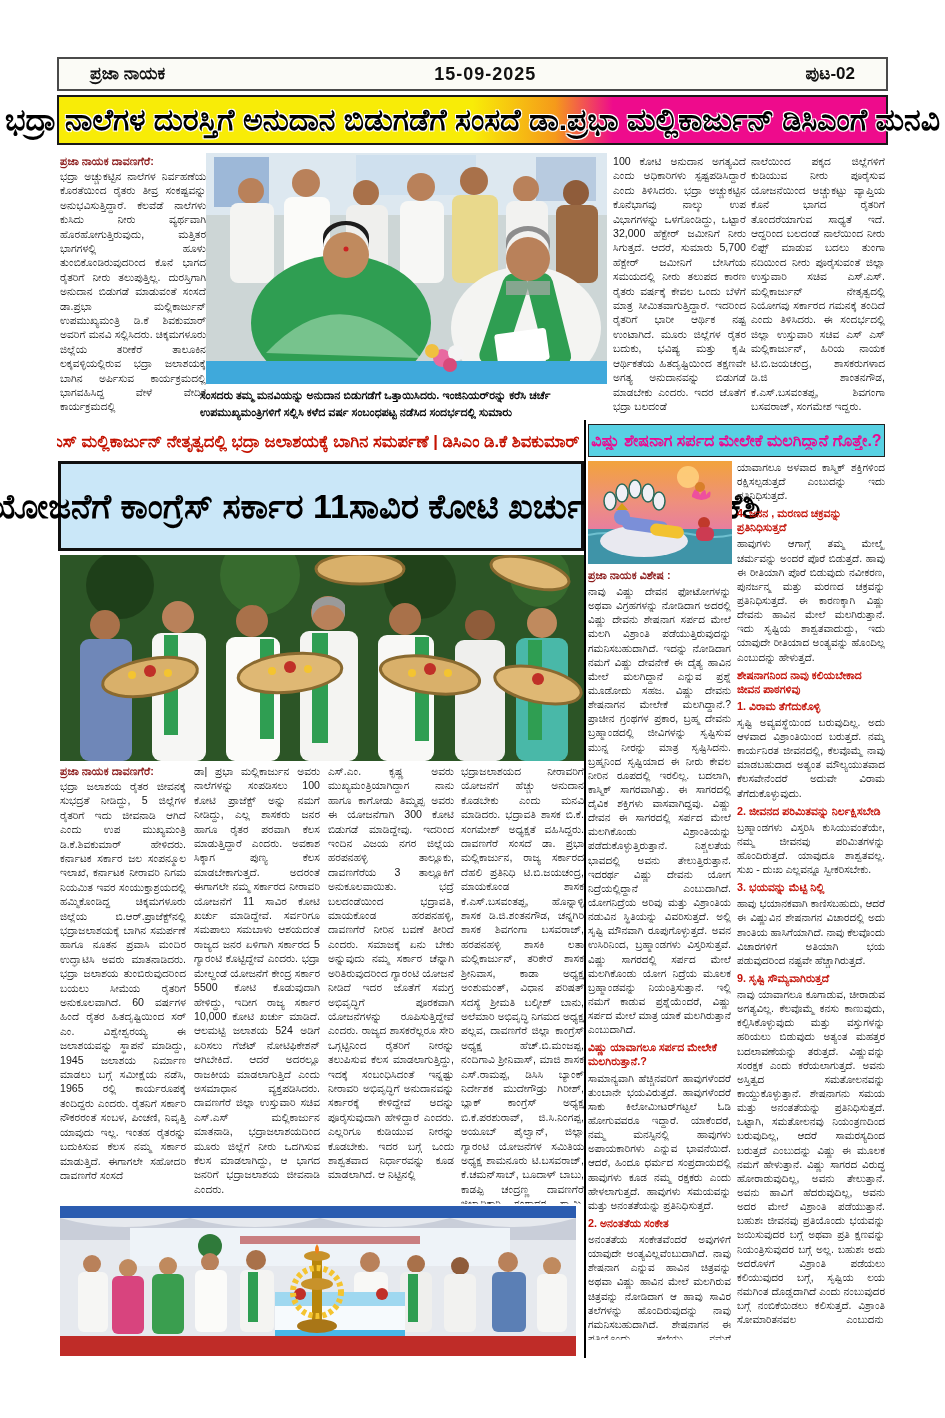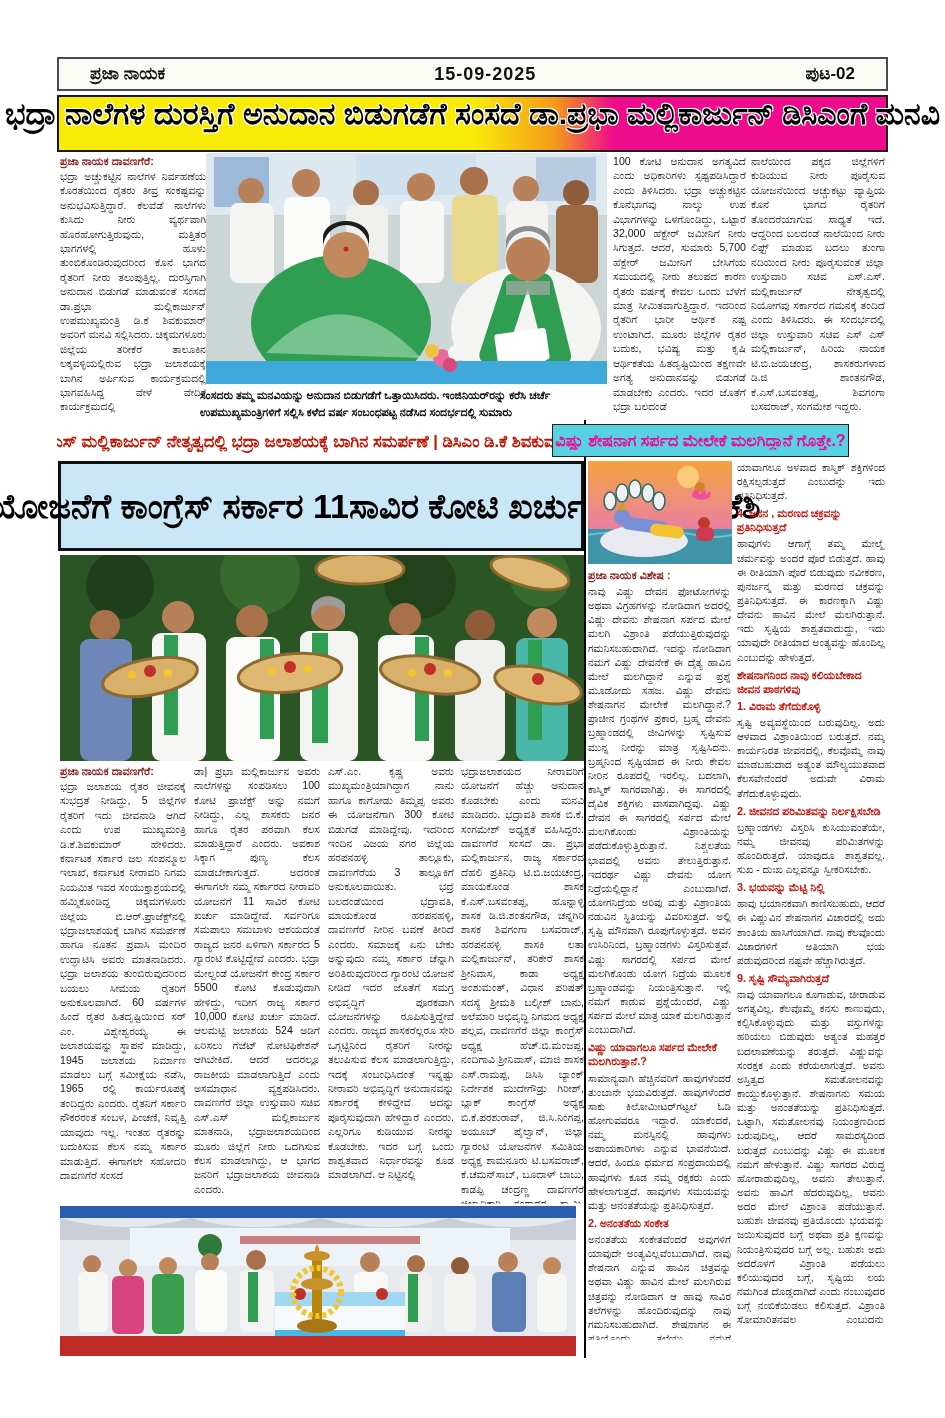--- a/index.html
+++ b/index.html
@@ -5,36 +5,36 @@
   html,body{margin:0;padding:0;background:#ffffff;}
   .page{position:relative;width:945px;height:1418px;background:#ffffff;
         font-family:"Liberation Sans","DejaVu Sans",sans-serif;overflow:hidden;}
   .abs{position:absolute;}
   
   .masthead-box{left:57px;top:57px;width:831px;height:34px;border:2px solid #4a4a4a;
     background:#fbfbf6;box-sizing:border-box;display:flex;align-items:center;
     justify-content:space-between;padding:0 31px;font-weight:bold;font-size:17px;color:#111;}
   .masthead-date{font-size:18px;letter-spacing:1px;}
   
-  .banner{left:57px;top:95px;width:831px;height:57px;box-sizing:border-box;border:2px solid #1a1a1a;
+  .banner{left:57px;top:95px;width:831px;height:50px;box-sizing:border-box;border:2px solid #1a1a1a;
     background:linear-gradient(90deg,#f8ec07 0%,#f8ec07 50%,#f59a1a 60%,#ee0b8c 67%,#ee0b8c 100%);
-    display:flex;align-items:flex-start;justify-content:center;}
+    display:flex;align-items:center;justify-content:center;}
   .banner span{font-size:30px;font-weight:bold;color:#000;white-space:nowrap;
     text-shadow:1px 1px 0 #fff,-1px -1px 0 #fff,1px -1px 0 #fff,-1px 1px 0 #fff;}
   
   .body-txt{font-size:10.6px;line-height:1.36;text-align:justify;color:#151515;overflow:hidden;}
   .dateline{display:block;color:#8b1a1a;font-weight:bold;font-size:11px;}
   .caption{font-weight:bold;font-size:11px;line-height:1.5;color:#000;overflow:hidden;}
   .kicker{left:57px;top:424px;width:527px;height:34px;display:flex;align-items:center;justify-content:center;
     color:#c41200;font-weight:bold;font-size:16.5px;white-space:nowrap;overflow:hidden;}
   .h2box{left:58px;top:461px;width:526px;height:90px;box-sizing:border-box;border:3px solid #101010;
     background:#cae7f8;display:flex;flex-direction:row;align-items:center;justify-content:center;}
   .h2box span{font-size:34px;font-weight:bold;color:#000;line-height:1.18;white-space:nowrap;}
   .vrule{left:584px;top:420px;width:2px;height:938px;background:#000;}
-  .vhead{left:552px;top:424px;width:297px;height:33px;box-sizing:border-box;border:1px solid #222;
+  .vhead{left:588px;top:424px;width:297px;height:33px;box-sizing:border-box;border:1px solid #222;
     background:#58d1e3;display:flex;align-items:center;justify-content:center;}
   .vhead span{color:#ee0790;font-weight:bold;font-size:16px;white-space:nowrap;overflow:hidden;}
   .fsub{display:block;color:#c41208;font-weight:bold;text-align:left;font-size:10.8px;
     line-height:1.3;margin:3px 0;}
   .flabel{display:block;color:#8b1a1a;font-weight:bold;font-size:11px;margin-bottom:2px;}
   .photo{overflow:hidden;}
   .photo svg{display:block;}
 </style>
 </head>
 <body>

